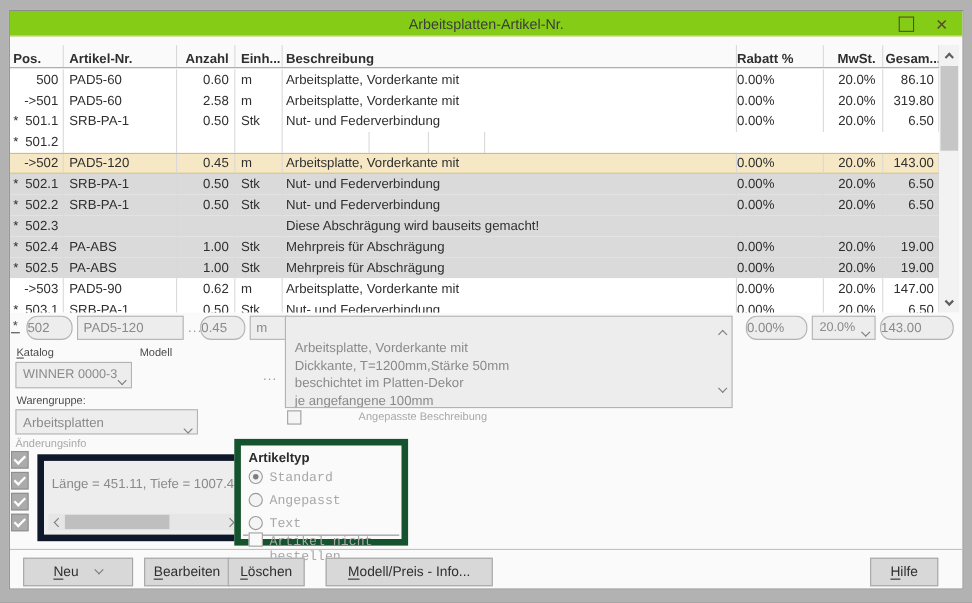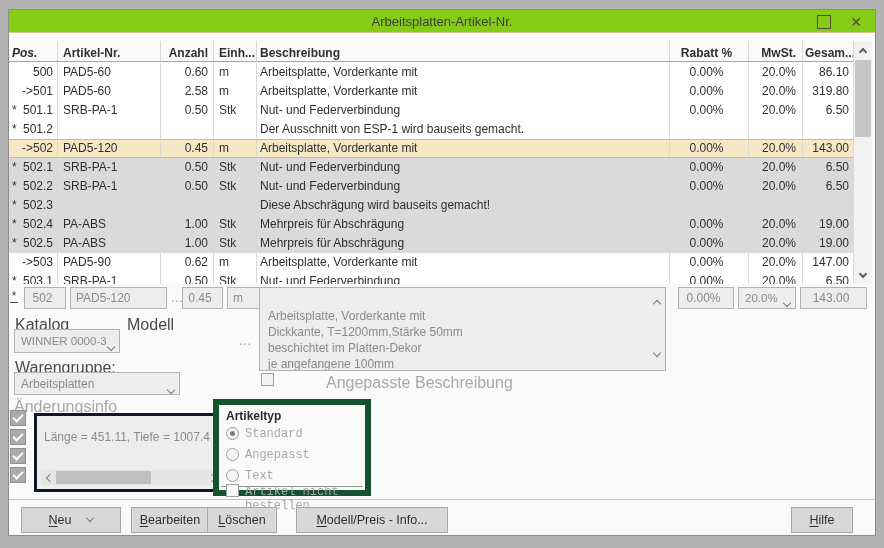--- a/index.html
+++ b/index.html
@@ -22,21 +22,21 @@
   .trow.row-group{background:#dadada;}
   .trow.row-selected{background:#f6e8c4;border-top:1px solid #cdbc86;border-bottom:1px solid #cdbc86;height:19px;}
   .trow.row-selected .cell{line-height:17px;}
   .cell{height:100%;line-height:19px;font-size:12px;color:#2f2f2f;white-space:nowrap;overflow:hidden;border-right:1px solid #d9d9d9;position:relative;}
   .c-pos{width:49px;text-align:right;padding-right:4px;}
   .c-pos .marker{position:absolute;left:3px;top:0;}
   .c-art{width:103px;padding-left:5px;}
   .c-anz{width:53px;text-align:right;padding-right:5px;}
   .c-einh{width:43px;padding-left:5px;}
   .c-desc{width:413px;padding-left:3px;}
-  .c-rab{width:79px;text-align:center;padding-right:5px;}
+  .c-rab{width:79px;text-align:left;padding-right:5px;}
   .c-mwst{width:54px;text-align:right;padding-right:6px;}
   .c-ges{width:51px;text-align:right;padding-right:4px;}
   .tbl-header .c-ges{text-align:left;padding-left:2px;}
 
   
   .vscroll{position:absolute;left:845px;top:31px;width:18px;height:243px;background:#f2f2f2;}
   .vscroll .arrow{position:absolute;left:0;width:18px;height:17px;display:flex;align-items:center;justify-content:center;cursor:pointer;}
   .vscroll .a-up{top:0;}
   .vscroll .a-down{bottom:0;}
   .vscroll .thumb{position:absolute;left:1px;top:19px;width:16px;height:77px;background:#c6c6c6;cursor:pointer;}
@@ -44,43 +44,43 @@
   .chev{display:inline-block;width:7px;height:7px;border-left:2px solid #5f5f5f;border-bottom:2px solid #5f5f5f;}
   .chev.up{transform:rotate(135deg);margin-top:4px;}
   .chev.down{transform:rotate(-45deg);margin-bottom:3px;}
   .chev.left{transform:rotate(45deg);margin-left:3px;}
   .chev.right{transform:rotate(-135deg);margin-right:3px;}
   .chev.thin{border-width:1.5px;border-color:#7a7a7a;}
   .chev.small{width:6px;height:6px;}
 
   
   .field{position:absolute;height:22px;background:#ededed;border:1px solid #b3b3b3;font-size:12px;color:#8a8a8a;line-height:20px;white-space:nowrap;overflow:hidden;}
-  .f-right{text-align:center;padding-right:5px;}
+  .f-right{text-align:left;padding-right:5px;border-radius:10px;}
   .f-left{padding-left:5px;}
   .star{position:absolute;left:1px;top:279px;font-size:12px;color:#4a4a4a;border-bottom:1px solid #4a4a4a;width:8px;text-align:center;height:14px;}
   .mini-ellipsis{position:absolute;font-size:12px;color:#9a9a9a;letter-spacing:1px;cursor:pointer;}
 
   .descbox{position:absolute;left:250px;top:277px;width:407px;height:84px;background:#ededed;border:1px solid #b3b3b3;font-size:12px;color:#8a8a8a;line-height:16px;padding:4px 18px 4px 8px;white-space:pre-line;overflow:hidden;}
   .descbox .sc{position:absolute;right:5px;}
 
   .dropdown{position:absolute;height:24px;background:#ededed;border:1px solid #b3b3b3;font-size:11.5px;color:#8a8a8a;line-height:22px;padding-left:6px;padding-right:16px;white-space:nowrap;overflow:hidden;cursor:pointer;}
   .dropdown .dchev{position:absolute;right:5px;top:8px;}
 
-  .lbl{position:absolute;font-size:16px;color:#4a4a4a;}
+  .lbl{position:absolute;font-size:10px;color:#4a4a4a;}
   .lbl-dis{color:#a8a8a8;}
 
   
   .cb{position:absolute;width:13px;height:13px;background:#f5f5f5;border:1px solid #9f9f9f;}
   .cb-big{width:16px;height:16px;background:#ababab;border:1px solid #8f8f8f;}
   .cb-checked::after{content:"";position:absolute;left:2px;top:3px;width:8px;height:4px;border-left:2px solid #ffffff;border-bottom:2px solid #ffffff;transform:rotate(-45deg);}
   .radio{position:absolute;width:13px;height:13px;border-radius:50%;background:#f4f4f4;border:1px solid #9a9a9a;}
   .radio-sel::after{content:"";position:absolute;left:3px;top:3px;width:5px;height:5px;border-radius:50%;background:#7d7d7d;}
 
   
-  .listbox{position:absolute;left:25px;top:403px;width:193px;height:79px;background:#ededed;border:3px solid #0f172a;overflow:hidden;}
+  .listbox{position:absolute;left:25px;top:403px;width:193px;height:79px;background:#ededed;border:6px solid #0f172a;overflow:hidden;}
   .listbox .txt{position:absolute;left:7px;top:14px;font-size:12px;color:#8a8a8a;white-space:nowrap;}
   .hscroll{position:absolute;left:4px;right:4px;bottom:4px;height:15px;background:#e6e6e6;}
   .hscroll .harrow{position:absolute;top:0;width:14px;height:15px;display:flex;align-items:center;justify-content:center;cursor:pointer;}
   .hscroll .h-left{left:0;}
   .hscroll .h-right{right:0;}
   .hscroll .hthumb{position:absolute;left:15px;top:1px;width:95px;height:13px;background:#bfbfbf;cursor:pointer;}
 
   
   .groupbox{position:absolute;left:204px;top:389px;width:158px;height:97px;background:#fafafa;border:6px solid #14532d;}
   .gb-title{position:absolute;left:7px;top:4px;font-size:12px;font-weight:bold;color:#2b2b2b;}
@@ -98,21 +98,21 @@
 <div id="frame">
   <div id="win">
 
     <div class="titlebar">
       <div class="title">Arbeitsplatten-Artikel-Nr.</div>
       <div class="tb-btn tb-max"></div>
       <div class="tb-btn tb-close">✕</div>
     </div>
 
     <div class="tbl-header">
-      <div class="cell c-pos" style="text-align:left;padding-left:3px;font-style:italic;">Pos.</div>
+      <div class="cell c-pos" style="text-align:left;padding-left:3px;">Pos.</div>
       <div class="cell c-art">Artikel-Nr.</div>
       <div class="cell c-anz">Anzahl</div>
       <div class="cell c-einh">Einh...</div>
       <div class="cell c-desc">Beschreibung</div>
       <div class="cell c-rab">Rabatt %</div>
       <div class="cell c-mwst">MwSt.</div>
       <div class="cell c-ges">Gesam...</div>
     </div>
 
     <div class="tbl-body">
@@ -144,21 +144,20 @@
     <div class="cell c-desc"><span>Nut- und Federverbindung</span></div>
     <div class="cell c-rab"><span>0.00%</span></div>
     <div class="cell c-mwst"><span>20.0%</span></div>
     <div class="cell c-ges"><span>6.50</span></div>
   </div>
         <div class="trow row-normal">
     <div class="cell c-pos"><span class="marker">*</span><span>501.2</span></div>
     <div class="cell c-art"><span></span></div>
     <div class="cell c-anz"><span></span></div>
     <div class="cell c-einh"><span></span></div>
-    <div class="cell c-desc"><span>Der Ausschnitt von ESP-1 wird bauseits gemacht.</span></div>
     <div class="cell c-rab"><span></span></div>
     <div class="cell c-mwst"><span></span></div>
     <div class="cell c-ges"><span></span></div>
   </div>
         <div class="trow row-selected">
     <div class="cell c-pos"><span class="marker"></span><span>-&gt;502</span></div>
     <div class="cell c-art"><span>PAD5-120</span></div>
     <div class="cell c-anz"><span>0.45</span></div>
     <div class="cell c-einh"><span>m</span></div>
     <div class="cell c-desc"><span>Arbeitsplatte, Vorderkante mit</span></div>

